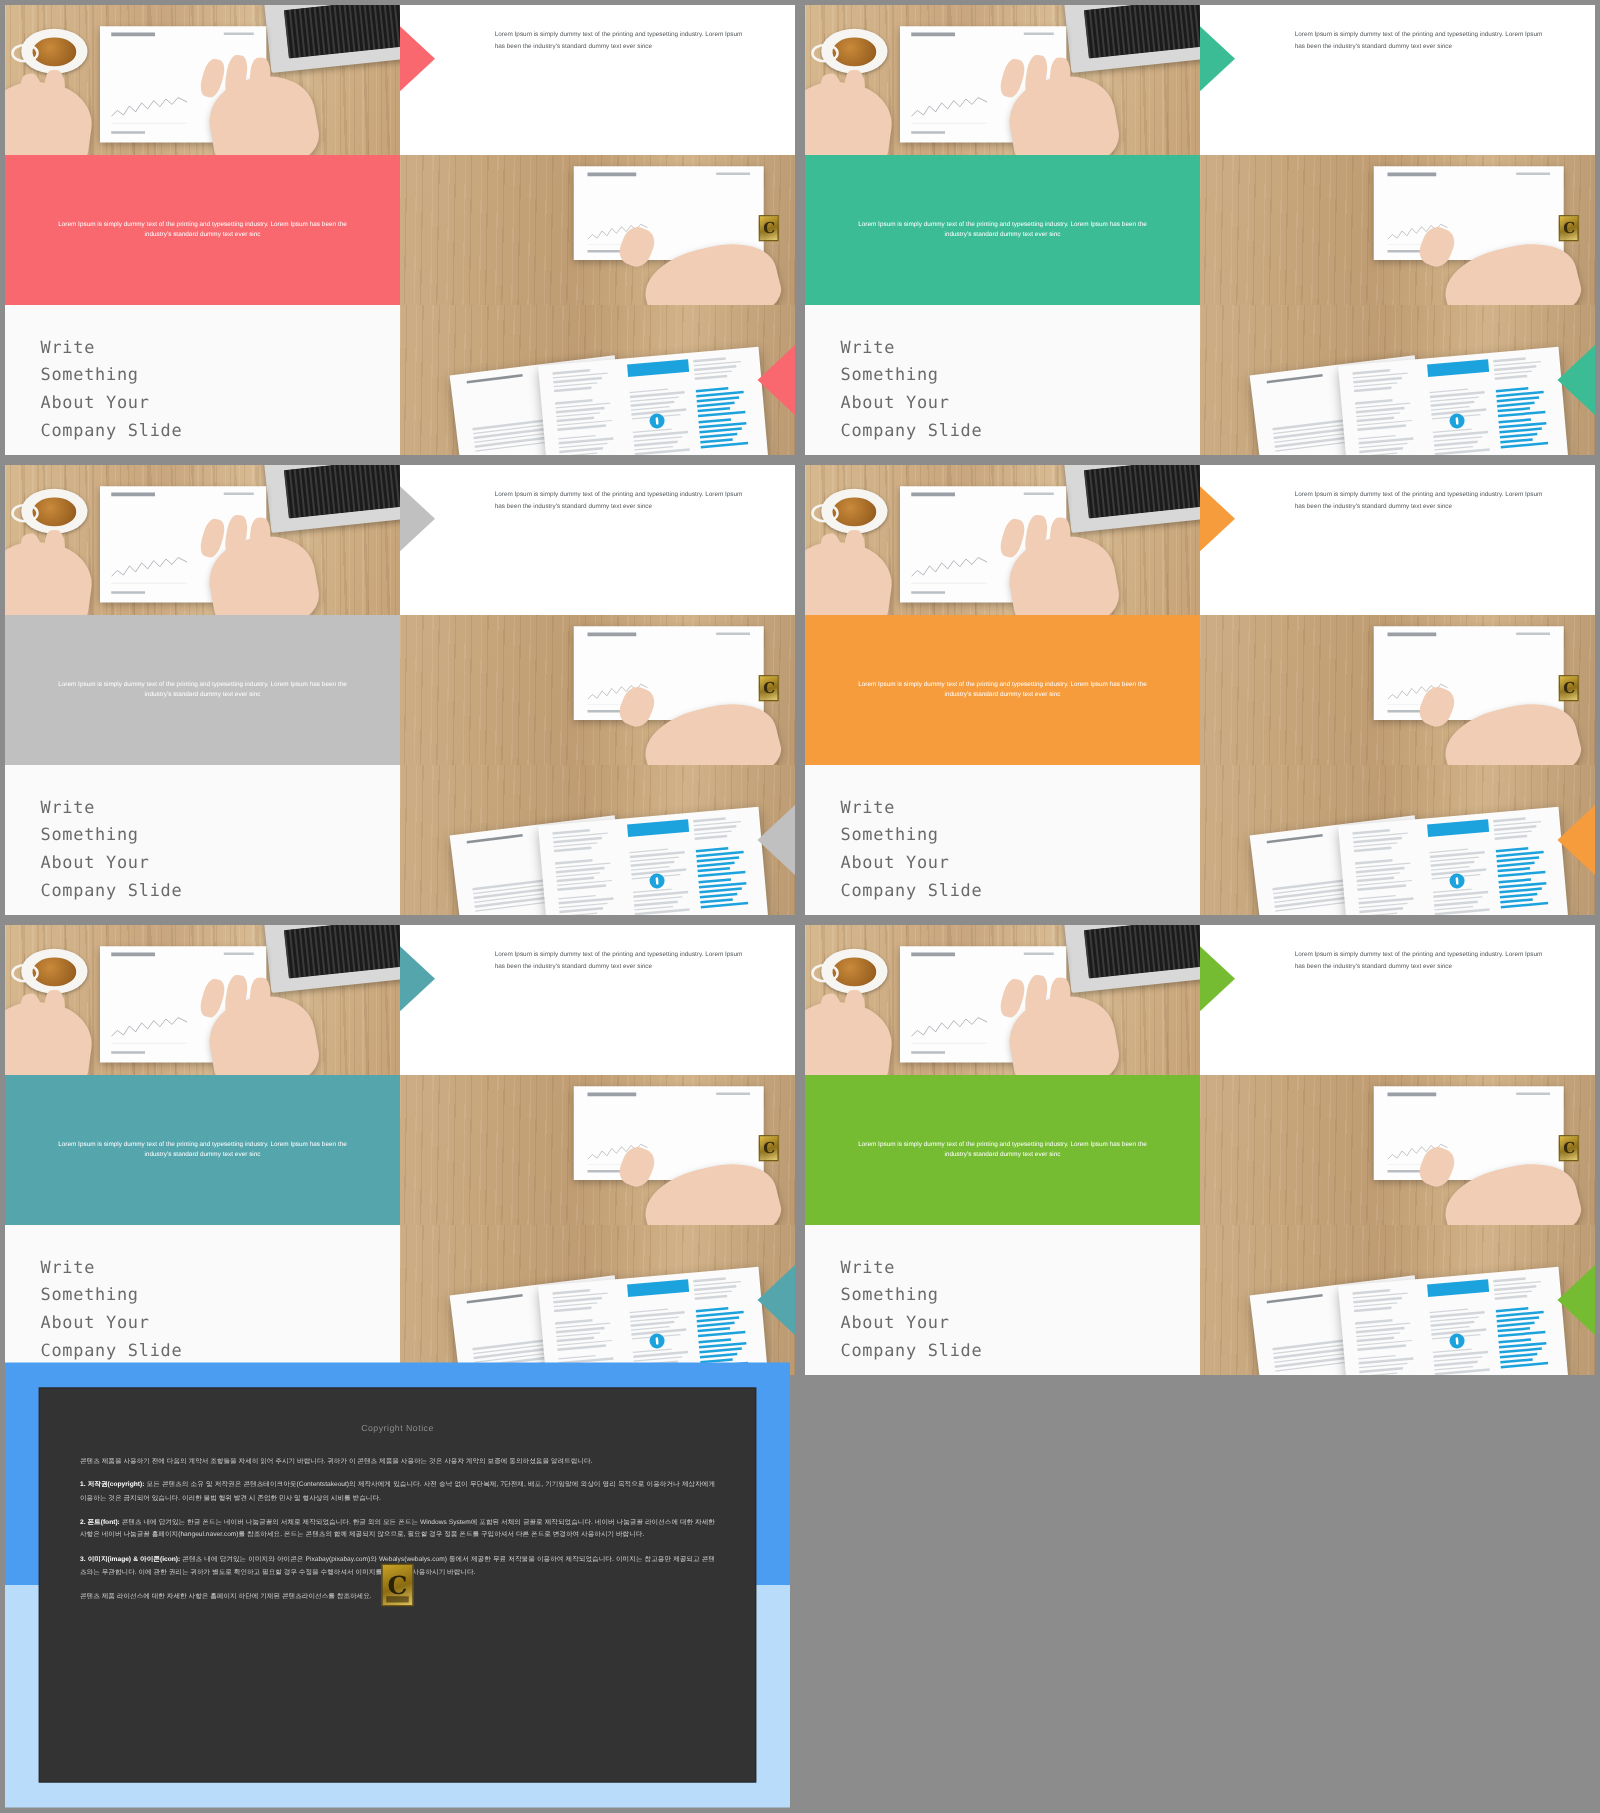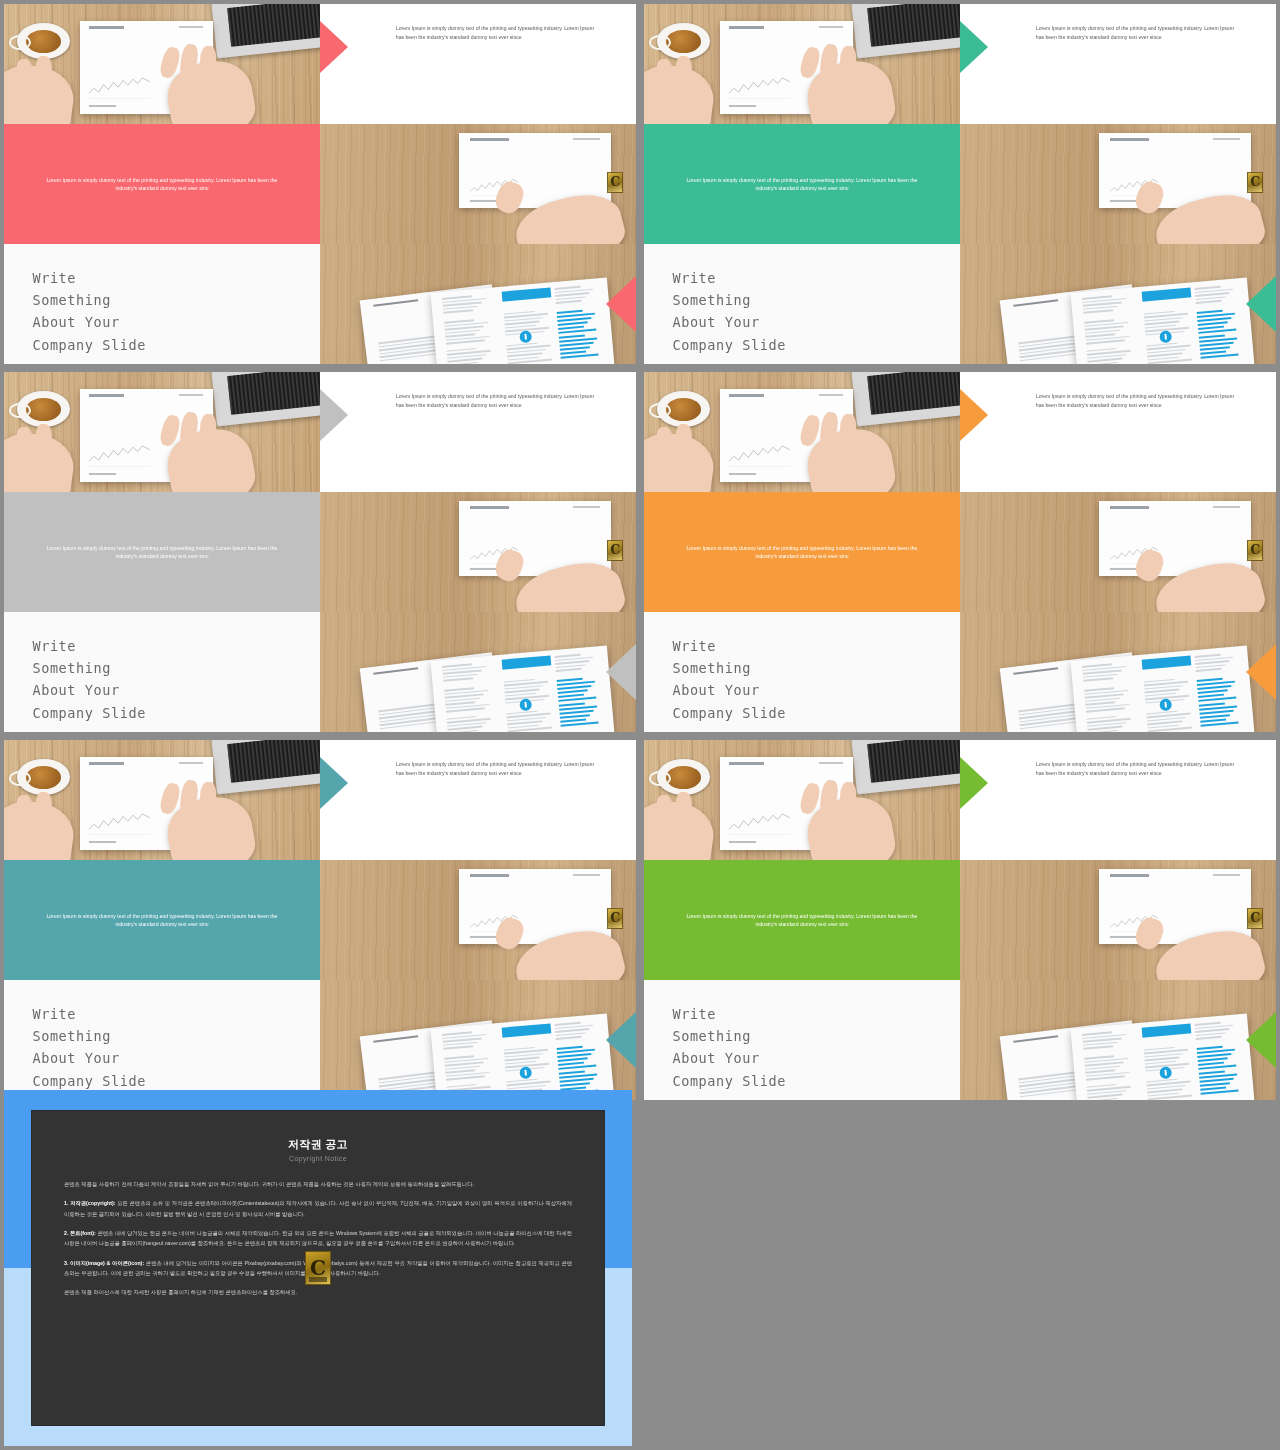--- a/index.html
+++ b/index.html
@@ -1881,21 +1881,20 @@
 Company Slide</div>
       </div>
     </div>
   </div>
 
 <div class="notice-wrap">
   <div class="frame-top"></div>
   <div class="frame-bot"></div>
 
   <div class="notice">
-    <div class="n-title">저작권 공고</div>
     <div class="n-sub">Copyright Notice</div>
 
     <div class="n-body">
       <p>콘텐츠 제품을 사용하기 전에 다음의 계약서 조항들을 자세히 읽어 주시기 바랍니다. 귀하가 이 콘텐츠 제품을 사용하는 것은 사용자 계약의 보증에 동의하셨음을 알려드립니다.</p>
       <p>
         <b>1. 저작권(copyright):</b><span> 모든 콘텐츠의 소유 및 저작권은 콘텐츠테이크아웃(Contentstakeout)의 제작사에게 있습니다. 사전 승낙 없이 무단복제, 7단전재, 배포, 기기임말에 외상이 영리 목적으로 이용하거나 제삼자에게 이용하는 것은 금지되어 있습니다. 이러한 불법 행위 발견 시 존엄한 민사 및 형사상의 시비를 받습니다.</span>
       </p>
       <p>
         <b>2. 폰트(font):</b><span> 콘텐츠 내에 담겨있는 한글 폰트는 네이버 나눔글꼴의 서체로 제작되었습니다. 한글 외의 모든 폰트는 Windows System에 포함된 서체의 글꼴로 제작되었습니다. 네이버 나눔글꼴 라이선스에 대한 자세한 사항은 네이버 나눔글꼴 홈페이지(hangeul.naver.com)를 참조하세요. 폰트는 콘텐츠의 함께 제공되지 않으므로, 필요할 경우 정품 폰트를 구입하셔서 다른 폰트로 변경하여 사용하시기 바랍니다.</span>
       </p>

